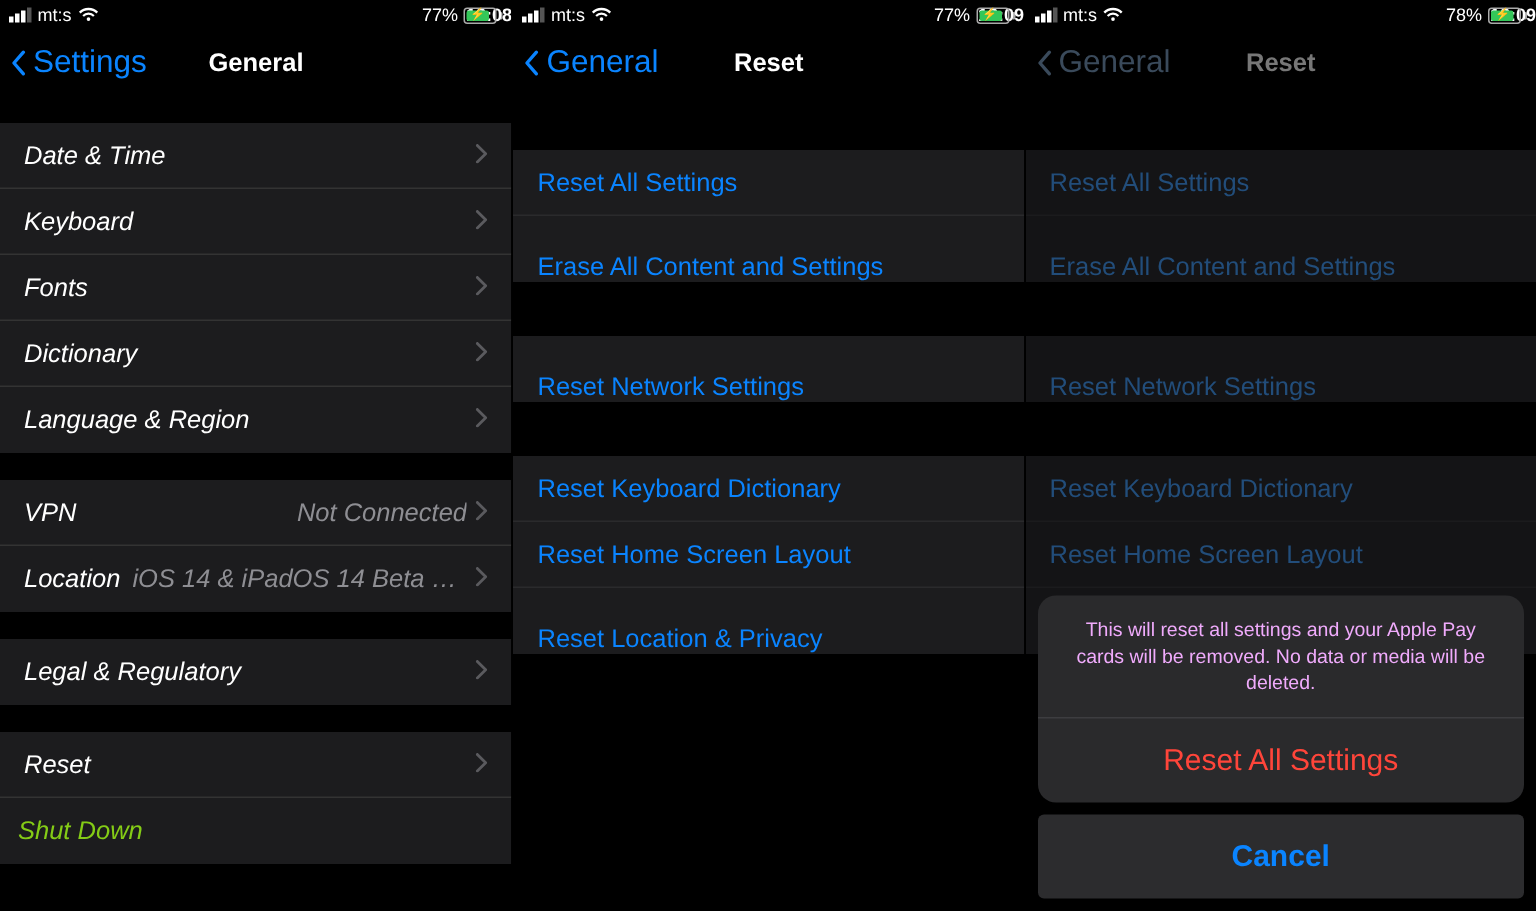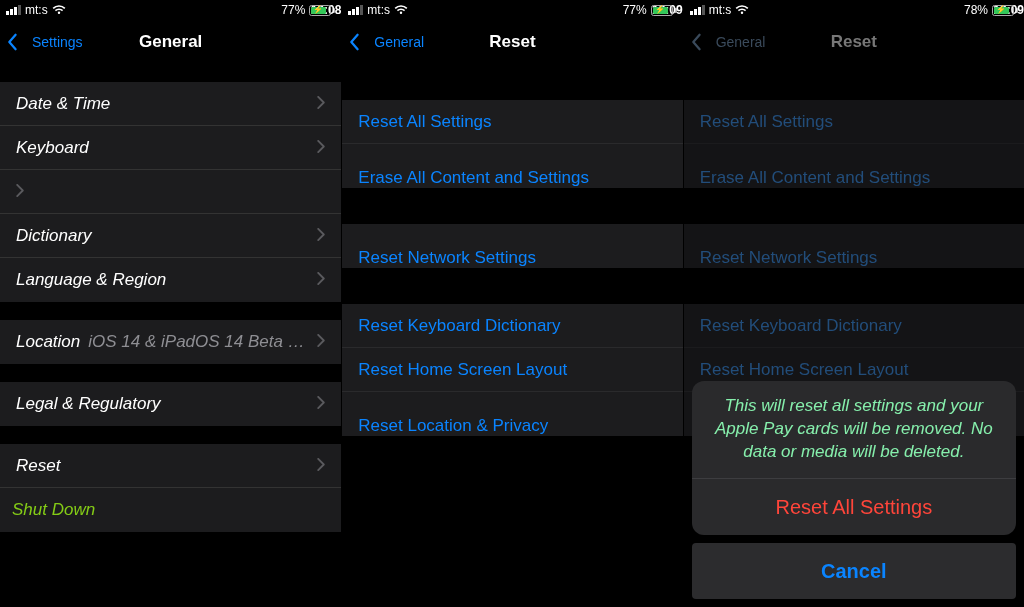--- a/index.html
+++ b/index.html
@@ -20,21 +20,21 @@
   .signal span:nth-child(4){height:10px;background:#555}
   .wifi { width:14px; height:12px; }
   .battery { display:flex; align-items:center; gap:2px; }
   .batt-body { width:22px; height:11px; border:1px solid #aaa; border-radius:2.5px; position:relative; }
   .batt-fill { position:absolute; left:1px; top:1px; bottom:1px; width:75%; background:#34c759; border-radius:1.5px; display:flex; align-items:center; justify-content:center; }
   .batt-cap { width:2px; height:5px; background:#aaa; border-radius:0 1px 1px 0; }
   .bolt { font-size:8px; color:#000; line-height:1; }
 
   
   .navbar { height: 44px; display:flex; align-items:center; position:relative; background:#000; }
-  .nav-back { display:flex; align-items:center; color:#0a84ff; font-size:14px; padding-left:6px; gap:14px; }
+  .nav-back { display:flex; align-items:center; color:#0a84ff; font-size:21px; padding-left:6px; gap:4px; }
   .nav-title { position:absolute; left:0; right:0; text-align:center; color:#fff; font-size:17px; font-weight:600; pointer-events:none; }
   .chev-left{ width:12px; height:18px; }
 
   
   .spacer { height: 18px; background:#000; }
   .group { background:#1c1c1e; }
   .row { height:44px; display:flex; align-items:center; padding:0 16px; color:#fff; font-size:17px; border-bottom:0.5px solid #333; position:relative;font-style:italic; }
   .row:last-child{ border-bottom:none; }
   .row .label { flex:1; white-space:nowrap; overflow:hidden; text-overflow:ellipsis; }
   .row .detail { color:#8e8e93; font-size:17px; margin-right:6px; max-width:170px; white-space:nowrap; overflow:hidden; text-overflow:ellipsis; }
@@ -49,21 +49,21 @@
 
   
   .dim .navbar .nav-back { color:#3a4a5b; }
   .dim .navbar .nav-title { color:#777; }
   .dim .reset-row { color:#224d7a; background:#141416; border-bottom-color:#1b1b1d; }
 
   
   .sheet-backdrop{ position:absolute; inset:0; }
   .sheet { position:absolute; left:8px; right:8px; bottom:8px; }
   .sheet-group{ background:#2a2a2c; border-radius:12px; overflow:hidden; margin-bottom:8px; }
-  .sheet-msg{ padding:14px 20px; text-align:center; color:#86efac; font-size:17px; line-height:1.35; border-bottom:0.5px solid #3d3d40;font-style:italic; }
+  .sheet-msg{ padding:14px 20px; text-align:center; color:#f0abfc; font-size:13px; line-height:1.35; border-bottom:0.5px solid #3d3d40; }
   .sheet-btn{ height:56px; display:flex; align-items:center; justify-content:center; font-size:20px; }
   .destructive{ color:#ff453a; }
   .cancel-group{ background:#2c2c2e; border-radius:4px; overflow:hidden; }
   .cancel-btn{ height:56px; display:flex; align-items:center; justify-content:center; color:#0a84ff; font-size:20px; font-weight:600; }
 </style>
 </head>
 <body>
 
 <div class="wrap">
 
@@ -112,40 +112,48 @@
               <path d="M1 1l6 6-6 6" stroke="#5a5a5e" stroke-width="2" fill="none" stroke-linecap="round" stroke-linejoin="round"></path>
             </svg></span>
         </div>
       <div class="row">
           <span class="label">Keyboard</span>
           <span class="chev"><svg class="chev-right" viewBox="0 0 8 14">
               <path d="M1 1l6 6-6 6" stroke="#5a5a5e" stroke-width="2" fill="none" stroke-linecap="round" stroke-linejoin="round"></path>
             </svg></span>
         </div>
       <div class="row">
+          <span class="label">Fonts</span>
           <span class="chev"><svg class="chev-right" viewBox="0 0 8 14">
               <path d="M1 1l6 6-6 6" stroke="#5a5a5e" stroke-width="2" fill="none" stroke-linecap="round" stroke-linejoin="round"></path>
             </svg></span>
         </div>
       <div class="row">
           <span class="label">Dictionary</span>
           <span class="chev"><svg class="chev-right" viewBox="0 0 8 14">
               <path d="M1 1l6 6-6 6" stroke="#5a5a5e" stroke-width="2" fill="none" stroke-linecap="round" stroke-linejoin="round"></path>
             </svg></span>
         </div>
       <div class="row">
           <span class="label">Language &amp; Region</span>
           <span class="chev"><svg class="chev-right" viewBox="0 0 8 14">
               <path d="M1 1l6 6-6 6" stroke="#5a5a5e" stroke-width="2" fill="none" stroke-linecap="round" stroke-linejoin="round"></path>
             </svg></span>
         </div>
     </div>
 
     <div class="spacer"></div>
     <div class="group">
+      <div class="row">
+          <span class="label">VPN</span>
+          <span class="detail">Not Connected</span>
+          <span class="chev"><svg class="chev-right" viewBox="0 0 8 14">
+              <path d="M1 1l6 6-6 6" stroke="#5a5a5e" stroke-width="2" fill="none" stroke-linecap="round" stroke-linejoin="round"></path>
+            </svg></span>
+        </div>
       <div class="row">
           <span class="label" style="flex:0 0 auto; margin-right:8px">Location</span>
           <span class="detail" style="flex:1; text-align:left; max-width:none">iOS 14 &amp; iPadOS 14 Beta Softwar...</span>
           <span class="chev"><svg class="chev-right" viewBox="0 0 8 14">
               <path d="M1 1l6 6-6 6" stroke="#5a5a5e" stroke-width="2" fill="none" stroke-linecap="round" stroke-linejoin="round"></path>
             </svg></span>
         </div>
     </div>
 
     <div class="spacer"></div>

